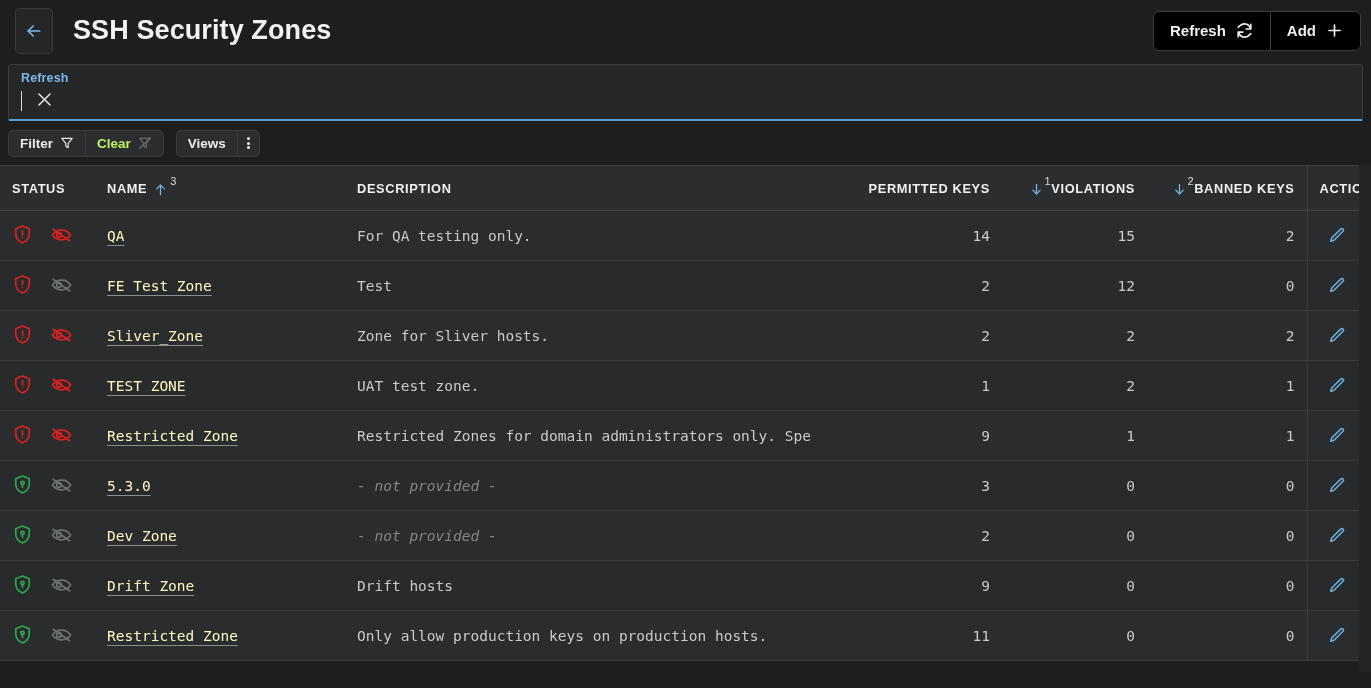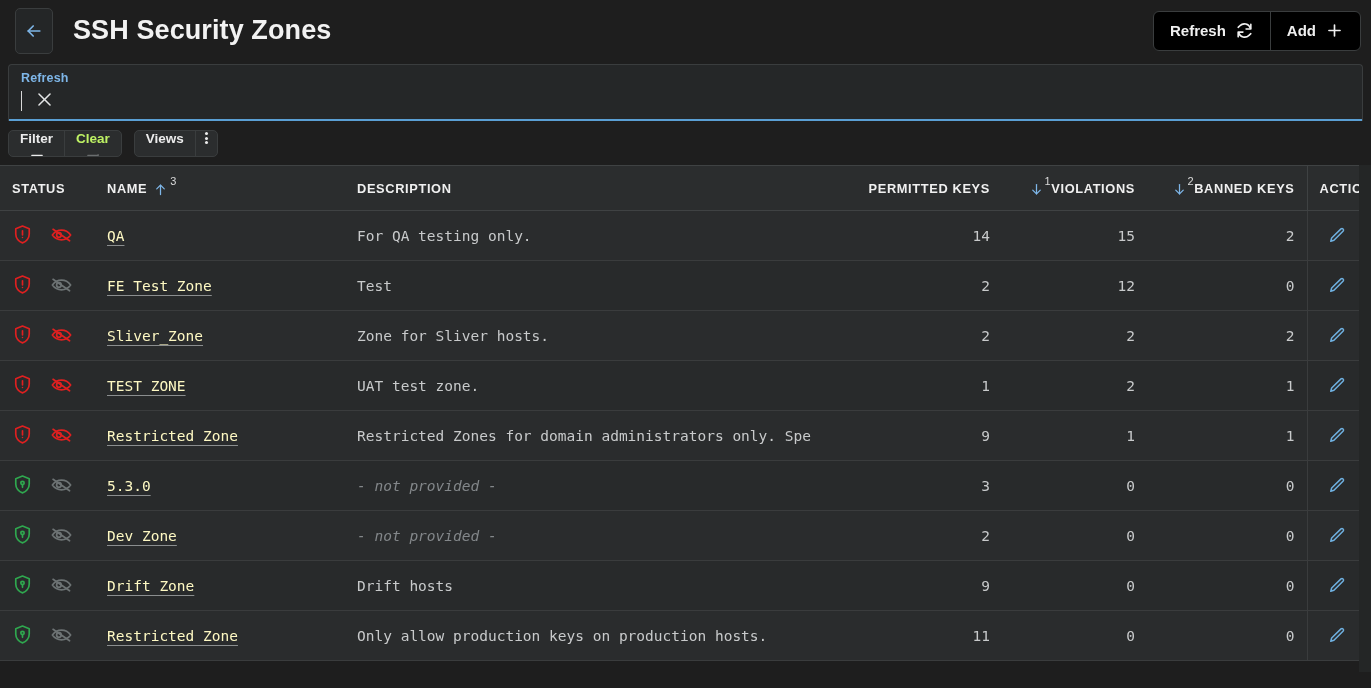--- a/index.html
+++ b/index.html
@@ -147,21 +147,20 @@
     align-items: center;
     gap: 7px;
     padding: 0 11px;
     font-size: 13.5px;
     font-weight: 700;
     color: #ececec;
     background: transparent;
     border: none;
     cursor: pointer;
     white-space: nowrap;
-    flex-direction: column;
   }
   .tbtn + .tbtn { border-left: 1px solid #3a3d3e; }
   .tbtn.disabled { color: #bef264; cursor: default; }
   .tbtn svg { display: block; }
   .kebab { padding: 0 9px; }
   .kdot { width:3px;height:3px;border-radius:50%;background:#ececec;display:block;margin:1.6px 0; }
 
   
   .tablewrap {
     flex: 1 1 auto;

